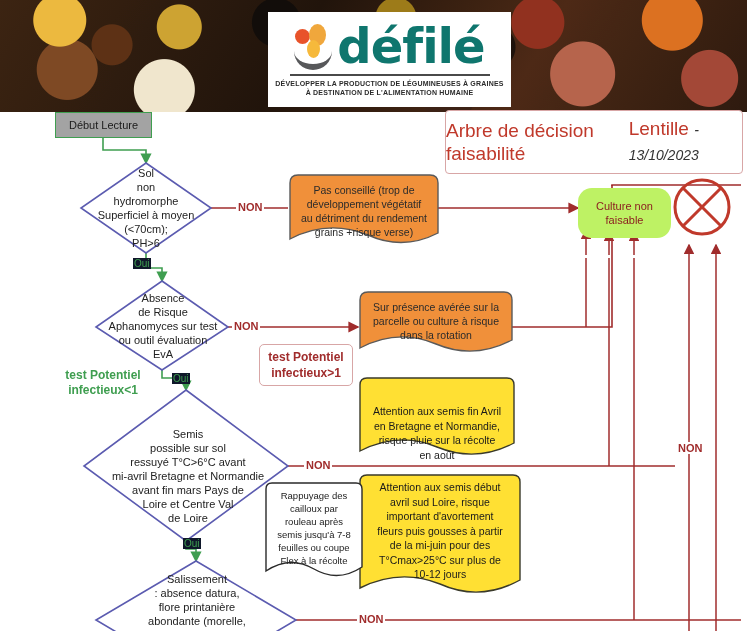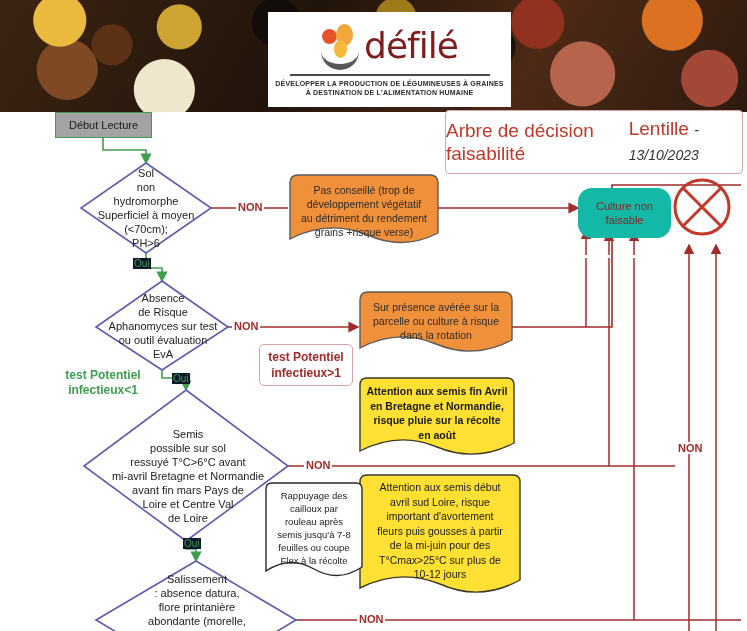--- a/index.html
+++ b/index.html
@@ -29,21 +29,21 @@
      filter:saturate(1.1);}
   #logo{position:absolute;left:268px;top:12px;width:243px;height:95px;background:#ffffff;
         display:flex;flex-direction:column;align-items:center;justify-content:center;}
   #logo .wordrow{display:flex;align-items:center;gap:3px;}
   #logo .marks{position:relative;width:40px;height:46px;}
   #logo .marks .c1{position:absolute;left:1px;top:6px;width:15px;height:15px;border-radius:50%;background:#e8532a;}
   #logo .marks .c2{position:absolute;left:15px;top:1px;width:17px;height:22px;border-radius:50%;background:#f0a73c;}
   #logo .marks .c3{position:absolute;left:13px;top:17px;width:13px;height:18px;border-radius:50%;background:#f6b93b;}
   #logo .marks .bowl{position:absolute;left:0px;top:24px;width:38px;height:17px;
         border-bottom:6px solid #57585a;border-radius:0 0 20px 20px;}
-  #logo .word{font-family:"DejaVu Sans",sans-serif;font-weight:normal;font-size:36px;color:#7f1d1d;
+  #logo .word{font-family:"DejaVu Sans",sans-serif;font-weight:bold;font-size:48px;color:#0f766e;
         line-height:44px;letter-spacing:-1px;}
   #logo .rule{width:200px;height:2px;background:#4a4a4a;margin:5px 0 3px;}
   #logo .tag{font-size:7px;color:#2b2b2b;text-align:center;line-height:9px;letter-spacing:.2px;font-weight:bold;}
 
   
   #title-box{position:absolute;left:445px;top:110px;width:296px;height:62px;
      background:#ffffff;border:1px solid #d8a6a6;border-radius:4px;
      display:flex;align-items:center;justify-content:center;}
   #title-box .l1{font-size:19px;color:#c0392b;line-height:23px;}
   #title-box .l2{font-size:19px;color:#c0392b;line-height:23px;}
@@ -56,21 +56,21 @@
   
   .dtext{position:absolute;display:flex;flex-direction:column;align-items:center;
       justify-content:center;text-align:center;font-size:11px;color:#222;line-height:14px;}
 
   .label-non{position:absolute;font-size:11px;font-weight:bold;color:#a02c2c;
       background:#fff;padding:0 2px;}
   .label-oui{position:absolute;font-size:10px;color:#3f9e50;background:#0f172a;padding:0 1px;}
   .label-green{position:absolute;font-size:12px;font-weight:bold;color:#3f9e50;
       text-align:center;line-height:15px;}
 
-  .gray-box{position:absolute;background:#14b8a6;border-radius:14px;
+  .gray-box{position:absolute;background:#bef264;border-radius:14px;
       display:flex;align-items:center;justify-content:center;text-align:center;
       font-size:11px;color:#8b2020;line-height:14px;}
 
   .test-box{position:absolute;border:1px solid #d8a6a6;border-radius:5px;background:#fff;
       display:flex;align-items:center;justify-content:center;text-align:center;
       font-size:12px;font-weight:bold;color:#a02c2c;line-height:16px;}
 
   svg{position:absolute;left:0;top:0;overflow:visible;}
 </style>
 </head>
@@ -208,21 +208,21 @@
   <span>au détriment du rendement</span>
   <span>grains +risque verse)</span>
 </div>
 
 <div class="dtext" style="left:358px;top:298px;width:156px;height:46px;color:#2b2b2b;font-size:10.5px;line-height:14px;">
   <span>Sur présence avérée sur la</span>
   <span>parcelle ou culture à risque</span>
   <span>dans la rotation</span>
 </div>
 
-<div class="dtext" style="left:358px;top:384px;width:158px;height:58px;color:#1a1a1a;font-size:10.5px;line-height:14.5px;font-weight:bold;">
+<div class="dtext" style="left:358px;top:404px;width:158px;height:58px;color:#1a1a1a;font-size:10.5px;line-height:14.5px;">
   <span>Attention aux semis fin Avril</span>
   <span>en Bretagne et Normandie,</span>
   <span>risque pluie  sur la récolte</span>
   <span>en août</span>
 </div>
 
 <div class="dtext" style="left:358px;top:481px;width:164px;height:100px;color:#1a1a1a;font-size:10.5px;line-height:14.5px;">
   <span>Attention aux semis début</span>
   <span>avril  sud Loire, risque</span>
   <span>important d'avortement</span>

